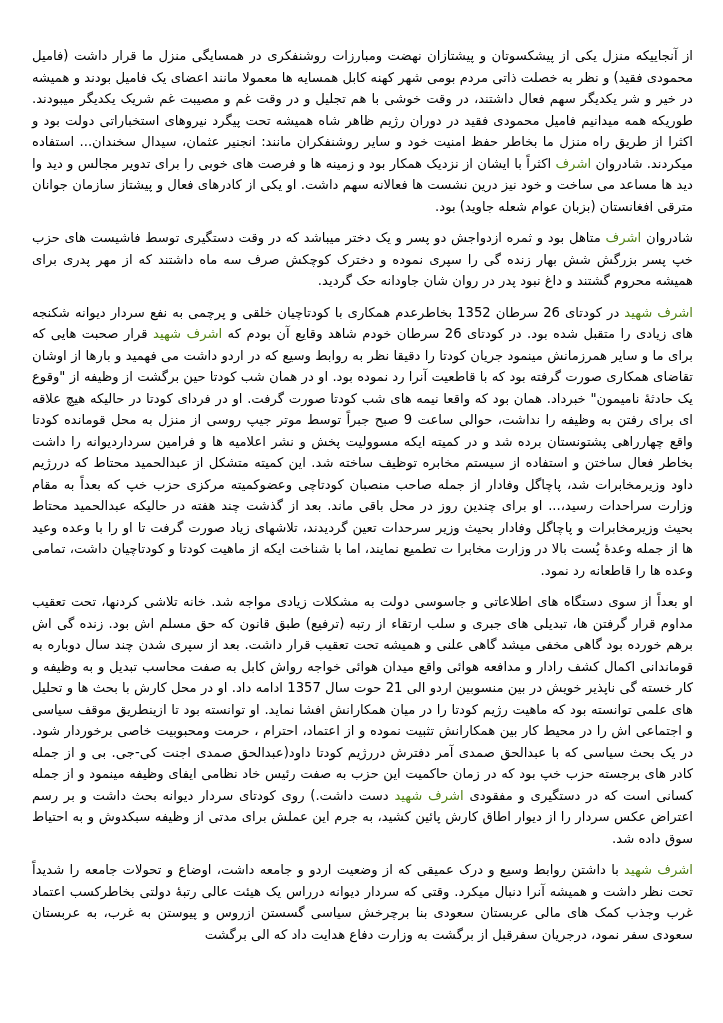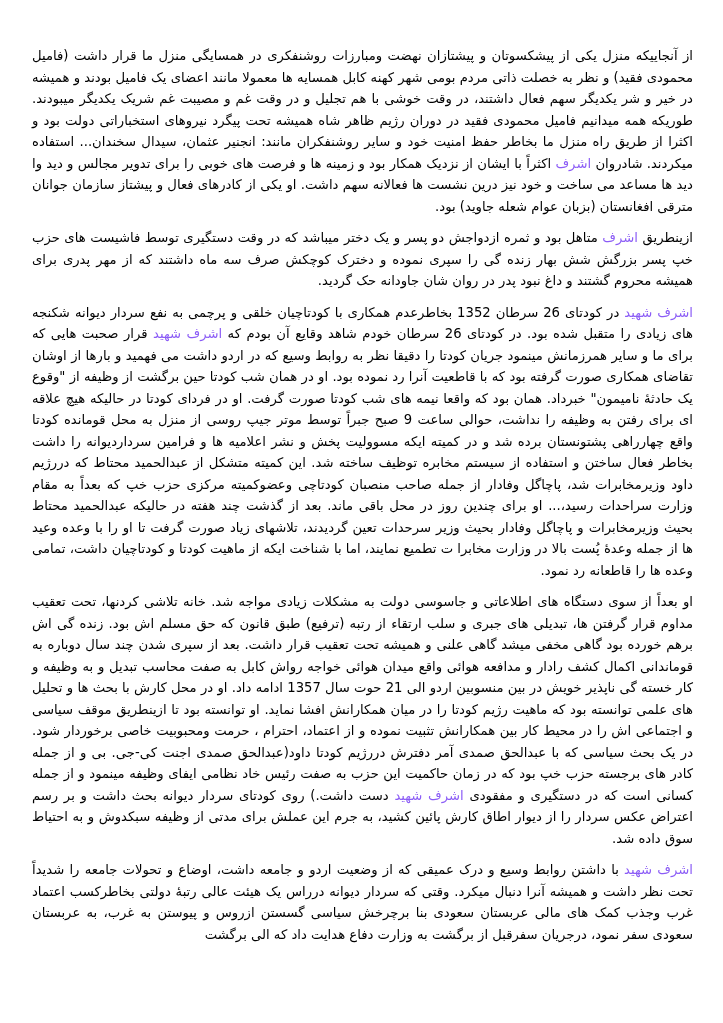--- a/index.html
+++ b/index.html
@@ -25,30 +25,30 @@
     text-align: justify;
     text-justify: inter-word;
     color: #000000;
     font-size: 13.2px;
     line-height: 21.5px;
   }
   .para {
     margin: 0 0 10px 0;
   }
   .red {
-    color: #8b5cf6;
+    color: #4d7c0f;
   }
   .num {
     font-weight: normal;
   }
 </style>
 </head>
 <body>
 
 <div class="page">
   <div class="article">
       <p class="para"><span>از آنجاییکه منزل یکی از پیشکسوتان و پیشتازان نهضت ومبارزات روشنفکری در همسایگی منزل ما قرار داشت (فامیل محمودی فقید) و نظر به خصلت ذاتی مردم بومی شهر کهنه کابل همسایه ها معمولا مانند اعضای یک فامیل بودند و همیشه در خیر و شر یکدیگر سهم فعال داشتند، در وقت خوشی با هم تجلیل و در وقت غم و مصیبت غم شریک یکدیگر میبودند. طوریکه همه میدانیم فامیل محمودی فقید در دوران رژیم ظاهر شاه همیشه تحت پیگرد نیروهای استخباراتی دولت بود و اکثرا از طریق راه منزل ما بخاطر حفظ امنیت خود و سایر روشنفکران مانند: انجنیر عثمان، سیدال سخندان... استفاده میکردند. شادروان </span><span class="red">اشرف</span><span> اکثراً با ایشان از نزدیک همکار بود و زمینه ها و فرصت های خوبی را برای تدویر مجالس و دید وا دید ها مساعد می ساخت و خود نیز درین نشست ها فعالانه سهم داشت. او یکی از کادرهای فعال و پیشتاز سازمان جوانان مترقی افغانستان (بزبان عوام شعله جاوید) بود.</span></p>
-      <p class="para"><span>ازینطریق </span><span class="red">اشرف</span><span> متاهل بود و ثمره ازدواجش دو پسر و یک دختر میباشد که در وقت دستگیری توسط فاشیست های حزب خپ پسر بزرگش شش بهار زنده گی را سپری نموده و دخترک کوچکش صرف سه ماه داشتند که از مهر پدری برای همیشه محروم گشتند و داغ نبود پدر در روان شان جاودانه حک گردید.</span></p>
+      <p class="para"><span>شادروان </span><span class="red">اشرف</span><span> متاهل بود و ثمره ازدواجش دو پسر و یک دختر میباشد که در وقت دستگیری توسط فاشیست های حزب خپ پسر بزرگش شش بهار زنده گی را سپری نموده و دخترک کوچکش صرف سه ماه داشتند که از مهر پدری برای همیشه محروم گشتند و داغ نبود پدر در روان شان جاودانه حک گردید.</span></p>
       <p class="para"><span class="red">اشرف شهید</span><span> در کودتای </span><span class="num">26</span><span> سرطان </span><span class="num">1352</span><span> بخاطرعدم همکاری با کودتاچیان خلقی و پرچمی به نفع سردار دیوانه شکنجه های زیادی را متقبل شده بود. در کودتای </span><span class="num">26</span><span> سرطان خودم شاهد وقایع آن بودم که </span><span class="red">اشرف شهید</span><span> قرار صحبت هایی که برای ما و سایر همرزمانش مینمود جریان کودتا را دقیقا نظر به روابط وسیع که در اردو داشت می فهمید و بارها از اوشان تقاضای همکاری صورت گرفته بود که با قاطعیت آنرا رد نموده بود. او در همان شب کودتا حین برگشت از وظیفه از "وقوع یک حادثهٔ نامیمون" خبرداد. همان بود که واقعا نیمه های شب کودتا صورت گرفت. او در فردای کودتا در حالیکه هیچ علاقه ای برای رفتن به وظیفه را نداشت، حوالی ساعت </span><span class="num">9</span><span> صبح جبراً توسط موتر جیپ روسی از منزل به محل قومانده کودتا واقع چهارراهی پشتونستان برده شد و در کمیته ایکه مسوولیت پخش و نشر اعلامیه ها و فرامین سرداردیوانه را داشت بخاطر فعال ساختن و استفاده از سیستم مخابره توظیف ساخته شد. این کمیته متشکل از عبدالحمید محتاط که دررژیم داود وزیرمخابرات شد، پاچاگل وفادار از جمله صاحب منصبان کودتاچی وعضوکمیته مرکزی حزب خپ که بعداً به مقام وزارت سراحدات رسید،... او برای چندین روز در محل باقی ماند. بعد از گذشت چند هفته در حالیکه عبدالحمید محتاط بحیث وزیرمخابرات و پاچاگل وفادار بحیث وزیر سرحدات تعین گردیدند، تلاشهای زیاد صورت گرفت تا او را با وعده وعید ها از جمله وعدهٔ پُست بالا در وزارت مخابرا ت تطمیع نمایند، اما با شناخت ایکه از ماهیت کودتا و کودتاچیان داشت، تمامی وعده ها را قاطعانه رد نمود.</span></p>
       <p class="para"><span>او بعداً از سوی دستگاه های اطلاعاتی و جاسوسی دولت به مشکلات زیادی مواجه شد. خانه تلاشی کردنها، تحت تعقیب مداوم قرار گرفتن ها، تبدیلی های جبری و سلب ارتقاء از رتبه (ترفیع) طبق قانون که حق مسلم اش بود. زنده گی اش برهم خورده بود گاهی مخفی میشد گاهی علنی و همیشه تحت تعقیب قرار داشت. بعد از سپری شدن چند سال دوباره به قوماندانی اکمال کشف رادار و مدافعه هوائی واقع میدان هوائی خواجه رواش کابل به صفت محاسب تبدیل و به وظیفه و کار خسته گی ناپذیر خویش در بین منسوبین اردو الی </span><span class="num">21</span><span> حوت سال </span><span class="num">1357</span><span> ادامه داد. او در محل کارش با بحث ها و تحلیل های علمی توانسته بود که ماهیت رژیم کودتا را در میان همکارانش افشا نماید. او توانسته بود تا ازینطریق موقف سیاسی و اجتماعی اش را در محیط کار بین همکارانش تثبیت نموده و از اعتماد، احترام ، حرمت ومحبوبیت خاصی برخوردار شود. در یک بحث سیاسی که با عبدالحق صمدی آمر دفترش دررژیم کودتا داود(عبدالحق صمدی اجنت کی-جی. بی و از جمله کادر های برجسته حزب خپ بود که در زمان حاکمیت این حزب به صفت رئیس خاد نظامی ایفای وظیفه مینمود و از جمله کسانی است که در دستگیری و مفقودی </span><span class="red">اشرف شهید</span><span> دست داشت.) روی کودتای سردار دیوانه بحث داشت و بر رسم اعتراض عکس سردار را از دیوار اطاق کارش پائین کشید، به جرم این عملش برای مدتی از وظیفه سبکدوش و به احتیاط سوق داده شد.</span></p>
       <p class="para"><span class="red">اشرف شهید</span><span> با داشتن روابط وسیع و درک عمیقی که از وضعیت اردو و جامعه داشت، اوضاع و تحولات جامعه را شدیداً تحت نظر داشت و همیشه آنرا دنبال میکرد. وقتی که سردار دیوانه درراس یک هیئت عالی رتبهٔ دولتی بخاطرکسب اعتماد غرب وجذب کمک های مالی عربستان سعودی بنا برچرخش سیاسی گسستن ازروس و پیوستن به غرب، به عربستان سعودی سفر نمود، درجریان سفرقبل از برگشت به وزارت دفاع هدایت داد که الی برگشت</span></p>
     </div>
 </div>
 
 </body></html>

